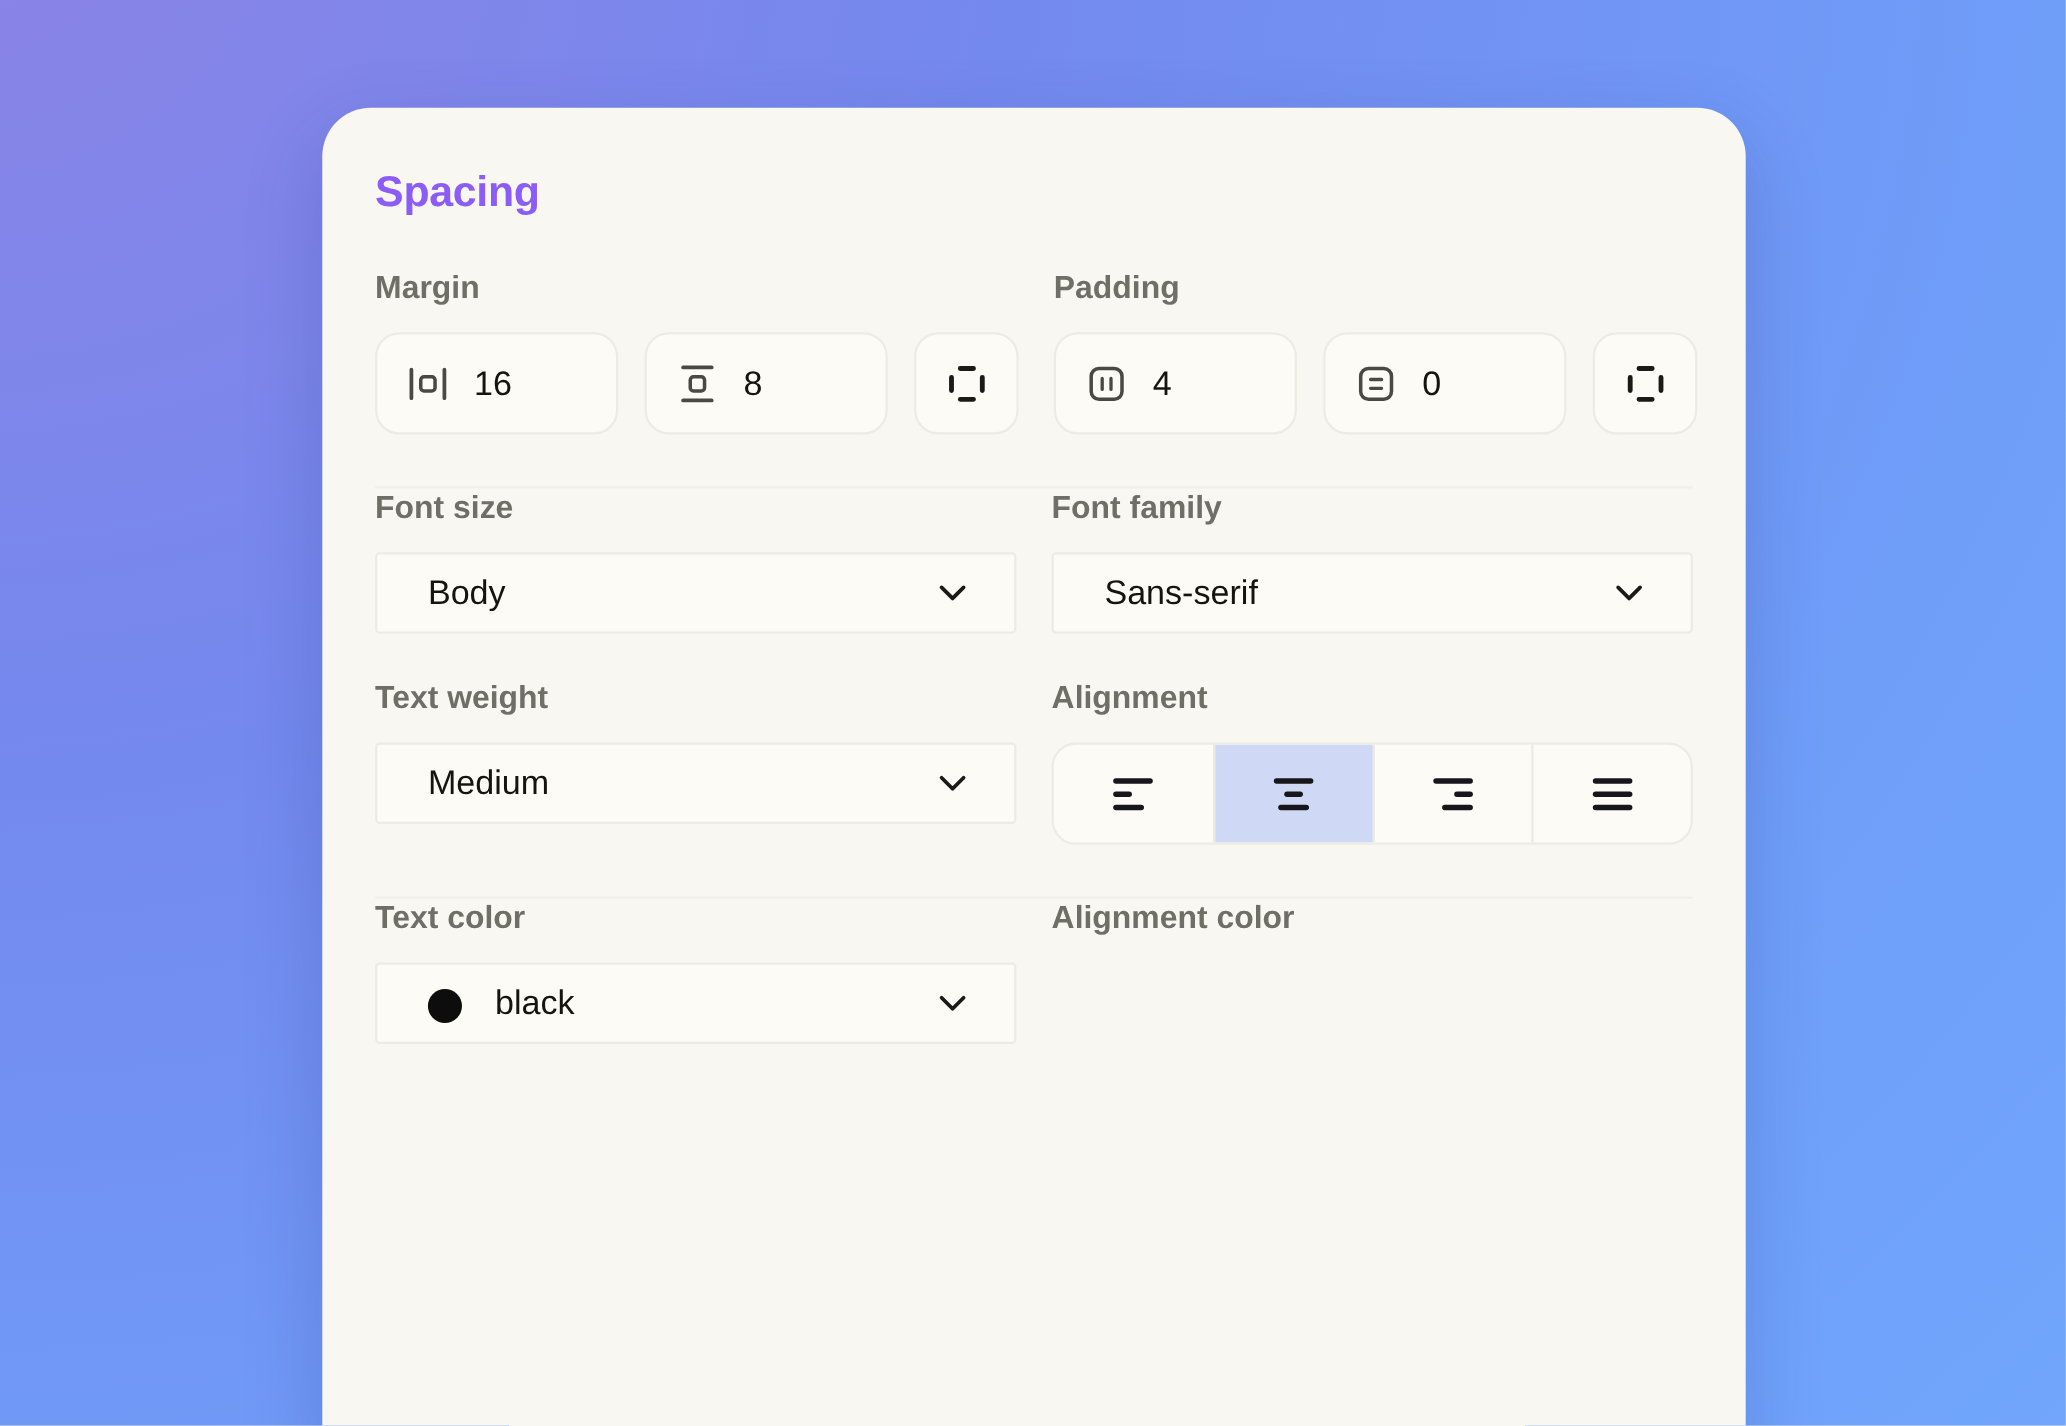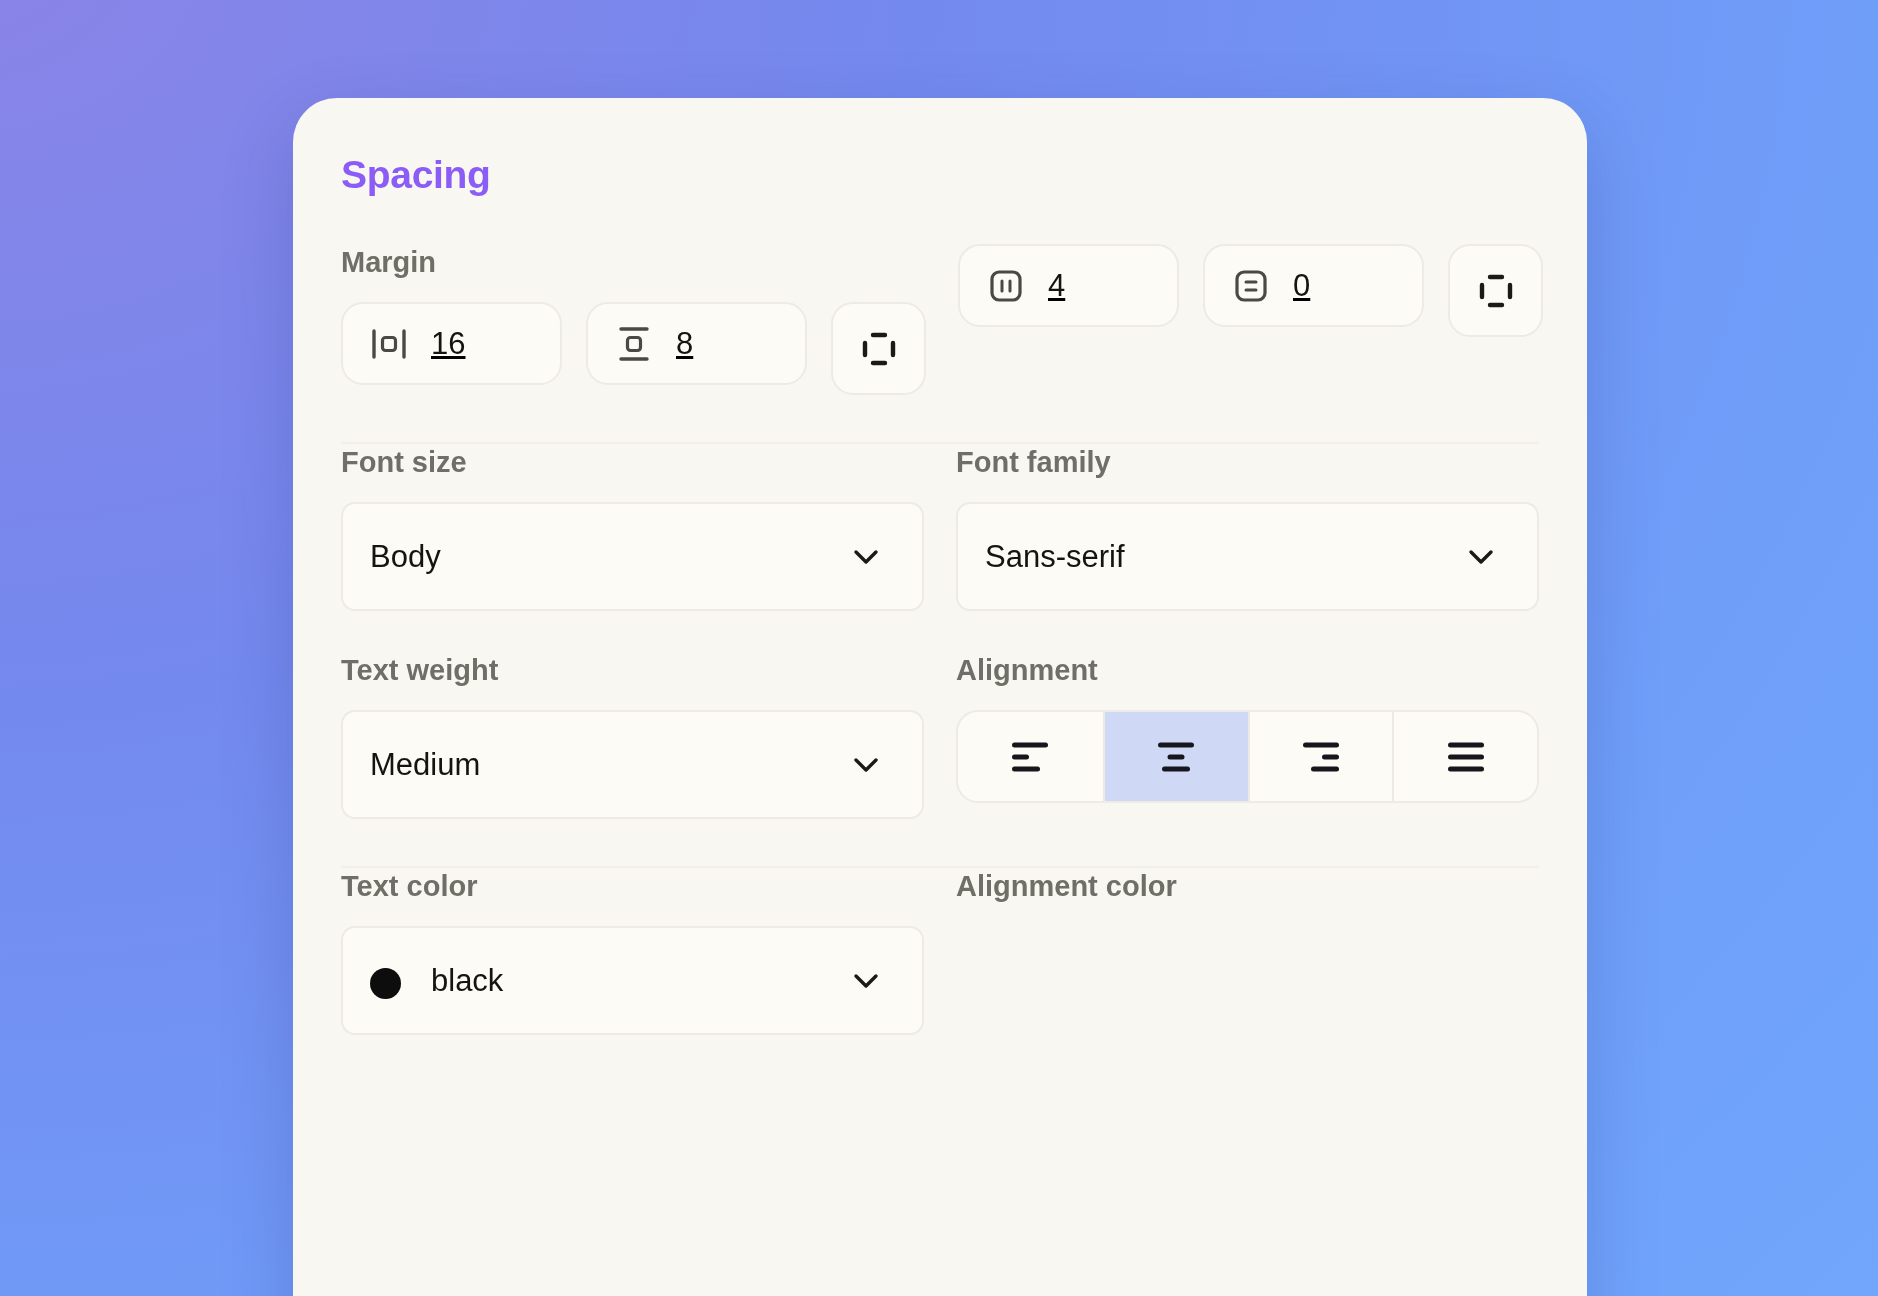--- a/index.html
+++ b/index.html
@@ -21,35 +21,35 @@
   h2.mid{margin-top:56px;}
   h2.mb{margin-bottom:46px;}
   .two-col{display:grid;grid-template-columns:1fr 1fr;column-gap:32px;}
   .row2{margin-top:41px;}
   .field-label{
     font-size:29px;line-height:36px;font-weight:600;color:#6f6e67;
     margin:0 0 22px 0;
   }
   .spacing-row{display:flex;gap:24px;}
   .num-input{
-    flex:0 0 221px;height:83px;box-sizing:border-box;
+    flex:0 0 221px;height:93px;box-sizing:border-box;
     border:2px solid #edebe3;background:#fcfbf6;border-radius:22px;
-    display:flex;align-items:center;padding-left:26px;gap:22px;text-decoration:underline;
+    display:flex;align-items:center;padding-left:26px;gap:22px;
   }
   .num-value{font-size:31px;color:#15140f;}
   .icon-btn{
     flex:0 0 95px;width:95px;height:93px;box-sizing:border-box;
     border:2px solid #edebe3;background:#fcfbf6;border-radius:22px;
     display:flex;align-items:center;justify-content:center;
   }
   .select{
-    height:109px;box-sizing:border-box;
-    border:2px solid #edebe3;background:#fcfbf6;border-radius:14px;
+    height:74px;box-sizing:border-box;
+    border:2px solid #edebe3;background:#fcfbf6;border-radius:4px;
     display:flex;align-items:center;justify-content:space-between;
-    padding:0 42px 0 27px;font-size:31px;color:#15140f;cursor:pointer;
+    padding:0 42px 0 46px;font-size:31px;color:#15140f;cursor:pointer;
   }
   .select .left{display:flex;align-items:flex-end;gap:30px;}
   .swatch{width:31px;height:31px;border-radius:50%;display:inline-block;}
   .divider{height:2px;background:#f1efe7;border-radius:1px;margin-top:47px;}
   .seg{
     display:grid;grid-template-columns:repeat(4,1fr);height:93px;
     box-sizing:border-box;border:2px solid #edebe3;background:#fcfbf6;
     border-radius:22px;overflow:hidden;
   }
   .seg-btn{
@@ -87,20 +87,21 @@
         </div>
         <div class="icon-btn">
           <svg width="40" height="40" viewBox="0 0 40 40" fill="none">
             <path d="M14 6h12M14 34h12M6 14v12M34 14v12" stroke="#1b1a16" stroke-width="4.4" stroke-linecap="round"></path>
           </svg>
         </div>
       </div>
     </div>
 
     <div>
+      <div class="field-label">Padding</div>
       <div class="spacing-row">
         <div class="num-input">
           <svg width="40" height="40" viewBox="0 0 40 40" fill="none">
             <rect x="6" y="6" width="28" height="28" rx="7" stroke="#4a4944" stroke-width="3.2"></rect>
             <path d="M16 15v10M24 15v10" stroke="#4a4944" stroke-width="3" stroke-linecap="round"></path>
           </svg>
           <span class="num-value">4</span>
         </div>
         <div class="num-input">
           <svg width="40" height="40" viewBox="0 0 40 40" fill="none">

